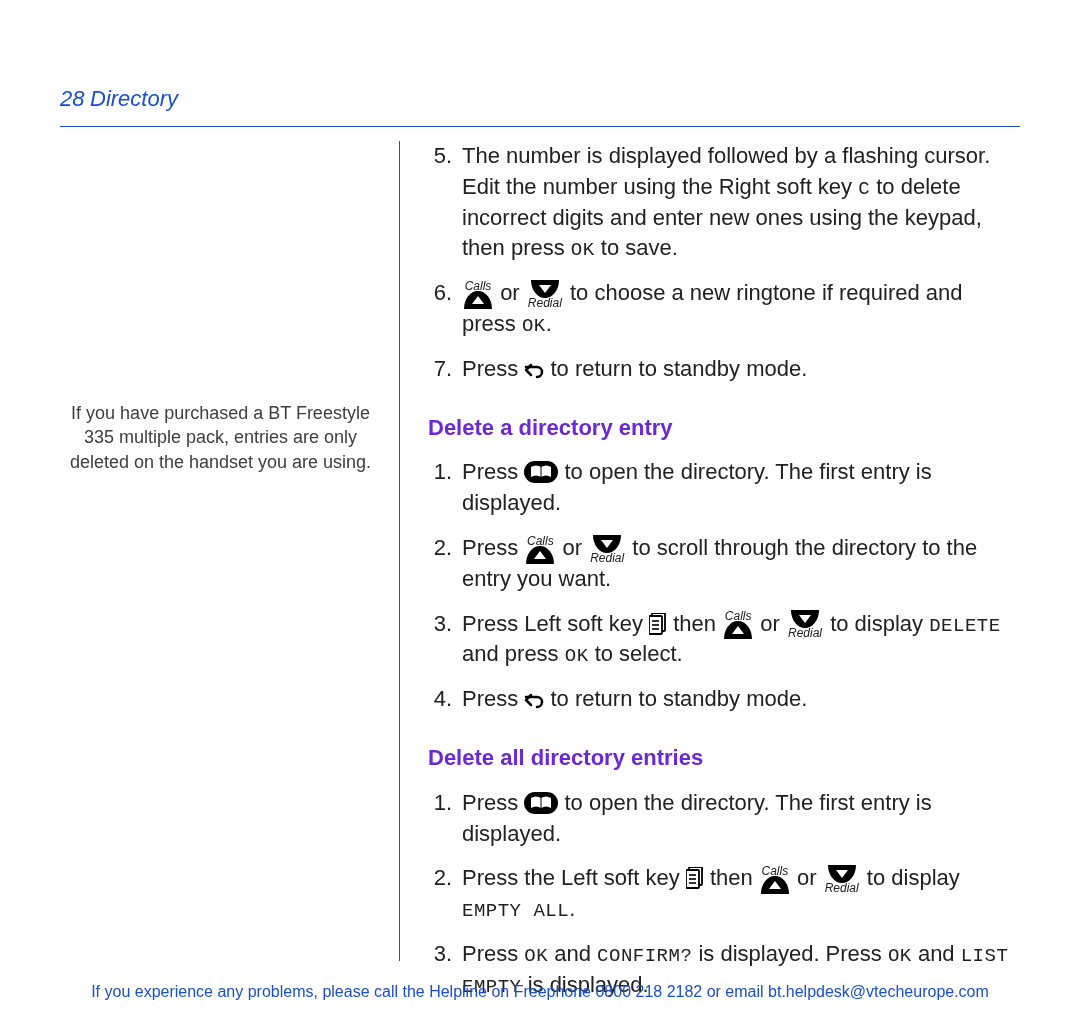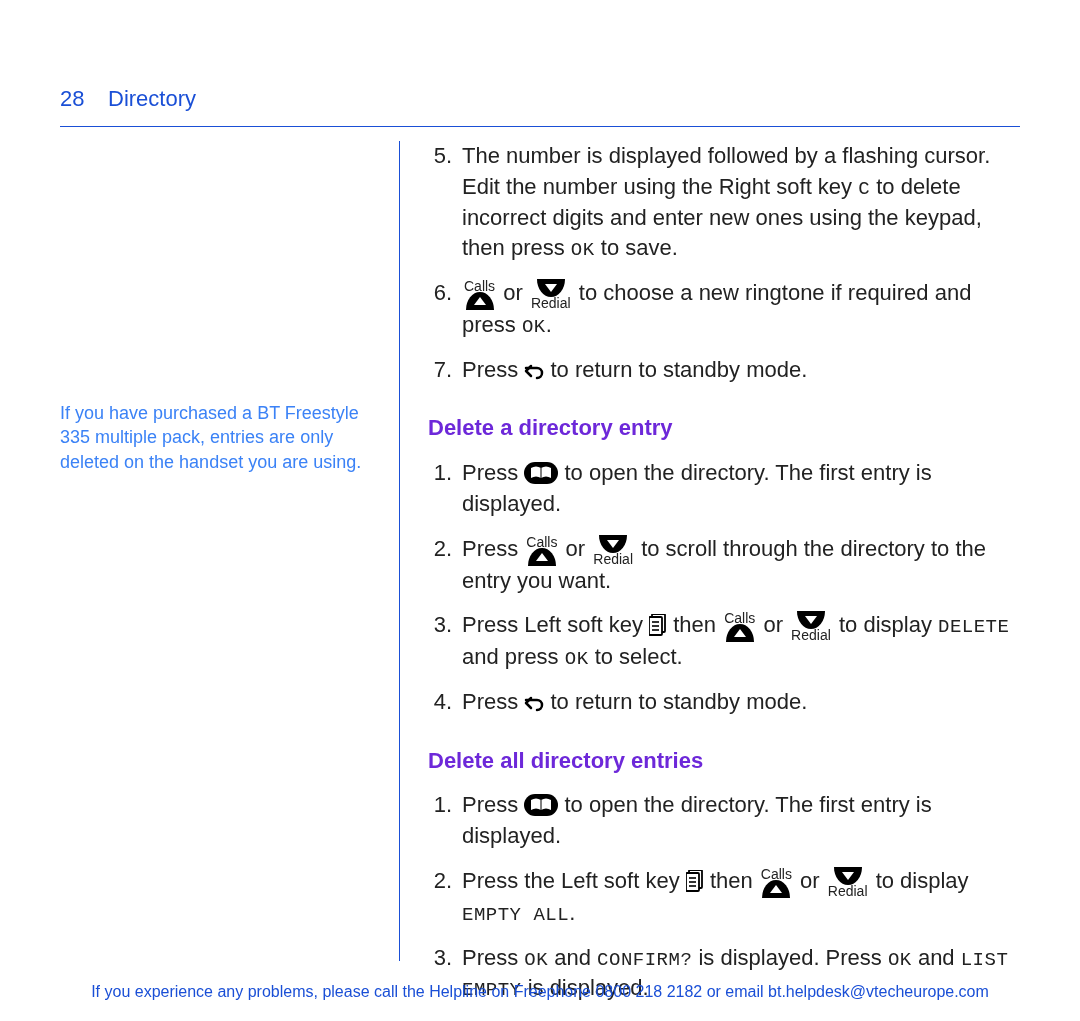--- a/index.html
+++ b/index.html
@@ -15,26 +15,26 @@
   .page {
     position: relative;
     box-sizing: border-box;
     width: 1080px;
     height: 1021px;
     padding: 90px 60px 30px 60px;
   }
   .header {
     display: flex;
     align-items: baseline;
-    gap: 18px;
     font-size: 22px;
     color: #1a4fd6;
     padding-bottom: 14px;
     border-bottom: 1px solid #1a4fd6;
     margin-top: -4px;
+    font-style: italic;
   }
   .page-num {
     min-width: 30px;
   }
   .columns {
     display: flex;
     gap: 0;
     margin-top: 14px;
     height: 820px;
   }
@@ -42,24 +42,24 @@
     width: 340px;
     flex: 0 0 340px;
     box-sizing: border-box;
     padding-right: 18px;
     border-right: 1px solid #1a4fd6;
     display: flex;
     flex-direction: column;
     justify-content: flex-start;
   }
   .side-note {
-    color: #3b82f6;
+    color: #404040;
     font-size: 18px;
     line-height: 1.35;
-    text-align: left;
+    text-align: center;
     margin-top: 260px;
   }
   .main {
     flex: 1;
     box-sizing: border-box;
     padding-left: 28px;
     font-size: 22px;
     line-height: 1.4;
   }
   .step {
@@ -105,21 +105,22 @@
 
   .arrow-wrap {
     display: inline-flex;
     flex-direction: column;
     align-items: center;
     vertical-align: middle;
     line-height: 1;
     margin: 0 2px;
   }
   .arrow-wrap .lbl {
-    font-size: 14px;
+    font-size: 12px;
+    font-style: italic;
     margin-bottom: -1px;
   }
   .arrow-wrap .lbl.bot {
     margin-top: -1px;
     margin-bottom: 0;
   }
 </style>
 </head>
 <body>
 

